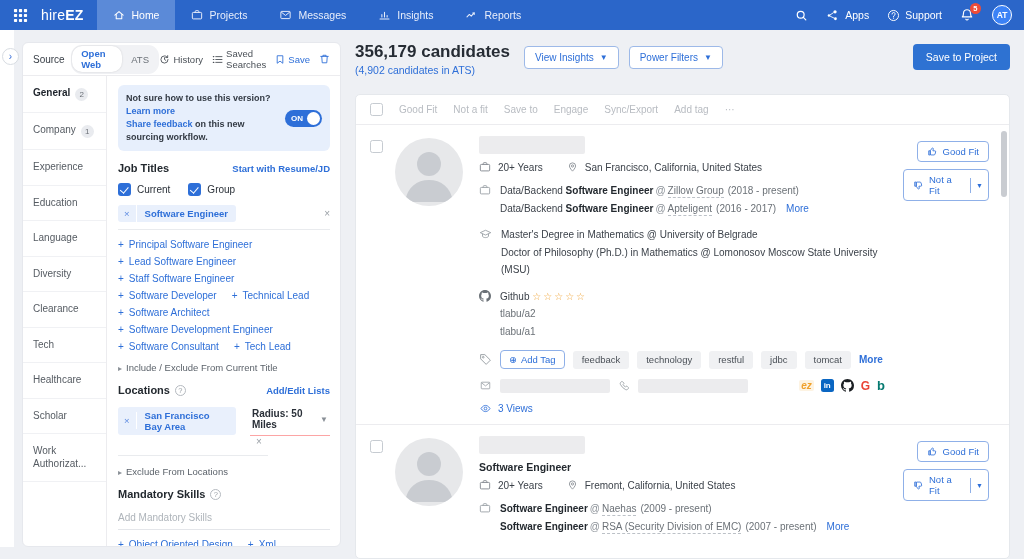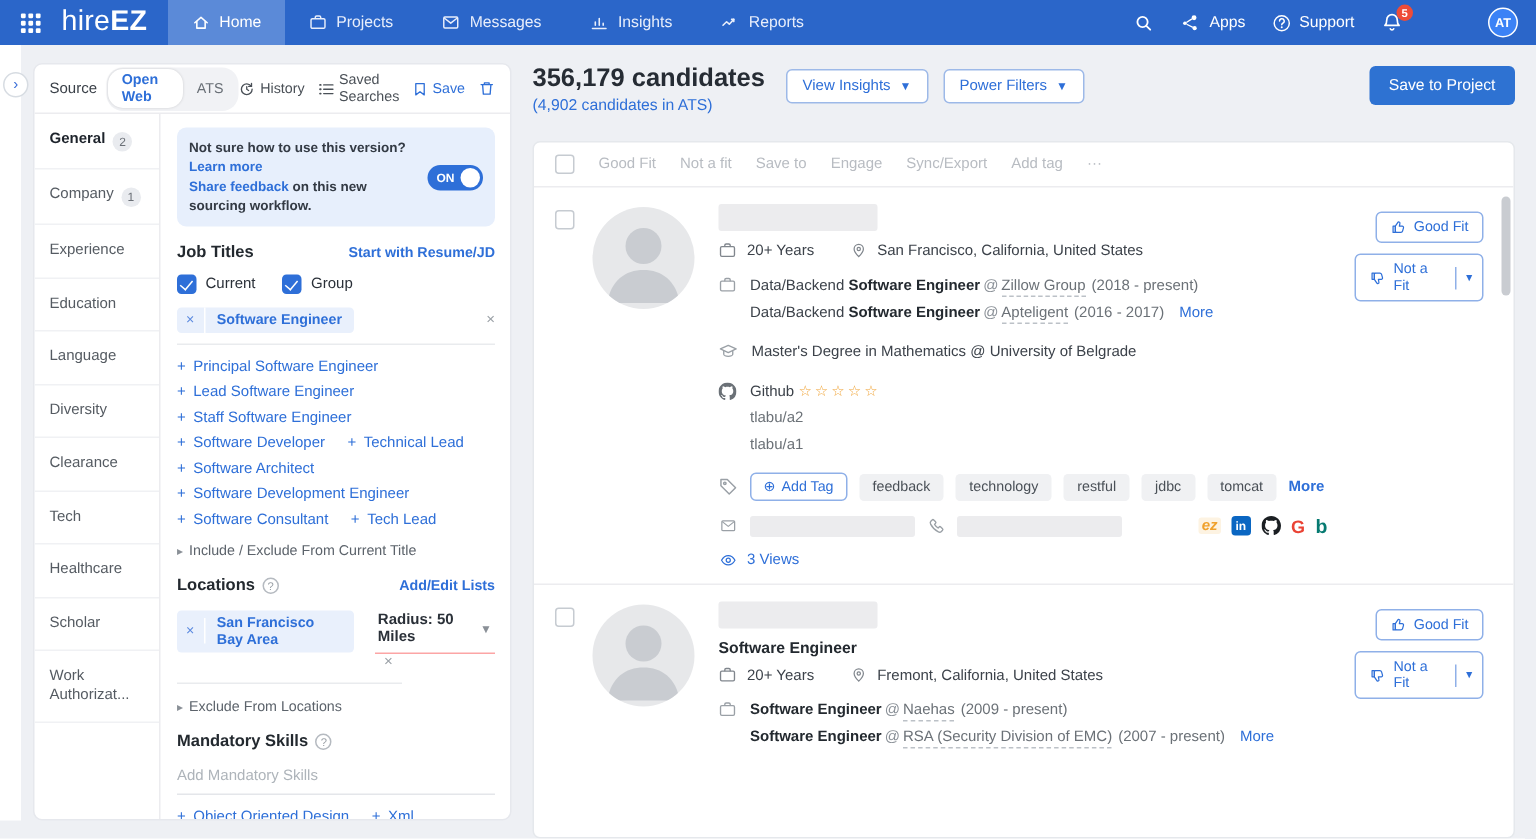--- a/index.html
+++ b/index.html
@@ -5,30 +5,30 @@
   * { margin:0; padding:0; box-sizing:border-box; }
   html,body { width:1024px; height:559px; overflow:hidden; }
   body { font-family:"Liberation Sans","DejaVu Sans",sans-serif; background:#eef0f4; color:#2e343b; }
   svg { display:block; }
   .ico { display:inline-block; vertical-align:middle; flex:none; }
 
   
   .navbar { height:30px; background:#2b66c9; display:flex; align-items:stretch; color:#fff; }
   .nav-left { display:flex; align-items:center; gap:10px; padding-left:9px; }
   .grid-btn { width:22px; height:22px; display:flex; align-items:center; justify-content:center; cursor:pointer; }
-  .logo { font-size:19px; letter-spacing:.2px; margin-right:14px; }
+  .logo { font-size:14px; letter-spacing:.2px; margin-right:14px; }
   .logo .lt { font-weight:400; } .logo .lb { font-weight:800; }
   .nav-tabs { display:flex; align-items:stretch; }
   .nav-tab { display:flex; align-items:center; gap:6px; padding:0 16px; font-size:10.5px; color:#e8eefb; cursor:pointer; }
   .nav-tab.active { background:#5b8ad8; color:#fff; }
   .nav-right { margin-left:auto; display:flex; align-items:center; gap:18px; padding-right:12px; }
   .nav-right .itm { display:flex; align-items:center; gap:5px; font-size:10.5px; cursor:pointer; }
   .bell-wrap { position:relative; }
   .badge-red { position:absolute; top:-5px; right:-7px; background:#ee4c38; color:#fff; font-size:7.5px; font-weight:700; border-radius:7px; padding:1px 3.5px; }
-  .avatar { width:20px; height:20px; border-radius:50%; border:1.5px solid #fff; display:flex; align-items:center; justify-content:center; font-size:8.5px; font-weight:700; background:#3b82f6;margin-left:39px; }
+  .avatar { width:20px; height:20px; border-radius:50%; border:1.5px solid #fff; display:flex; align-items:center; justify-content:center; font-size:8.5px; font-weight:700; background:#3b82f6; }
 
   
   .page { position:relative; height:529px; }
   .left-strip { position:absolute; left:0; top:0; width:14px; height:517px; background:#fff; }
   .collapse-btn { position:absolute; left:2px; top:18px; width:17px; height:17px; border-radius:50%; background:#fff; border:1px solid #d7dce2; color:#3a6fd8; font-size:10px; line-height:15px; text-align:center; cursor:pointer; z-index:3; }
 
   
   .filter-panel { position:absolute; left:22px; top:12px; width:319px; height:505px; background:#fff; border:1px solid #e6e8ed; border-radius:6px; overflow:hidden; display:flex; flex-direction:column; }
   .filter-header { display:flex; align-items:center; height:33px; padding:0 10px; border-bottom:1px solid #ececef; flex:none; }
   .src-label { font-size:10px; color:#3a4048; margin-right:6px; }
@@ -442,20 +442,21 @@
               <div class="iline"><span>Data/Backend</span> <b>Software Engineer</b><span class="at">@</span><span class="comp">Apteligent</span><span class="dates">(2016 - 2017)</span><span class="more-lnk">More</span></div>
             </div>
           </div>
           <div class="inforow">
             <svg class="ico" width="13" height="12" viewBox="0 0 16 16" fill="none" stroke="#9aa0a6" stroke-width="1.2" stroke-linejoin="round">
                 <path d="M1 6.2l7-3.2 7 3.2-7 3.2z"></path>
                 <path d="M4 7.8v3.1c0 .9 1.8 1.9 4 1.9s4-1 4-1.9V7.8"></path>
               </svg>
             <div>
               <div class="iline">Master's Degree in Mathematics @ University of Belgrade</div>
+              <div class="iline">Doctor of Philosophy (Ph.D.) in Mathematics @ Lomonosov Moscow State University (MSU)</div>
             </div>
           </div>
           <div class="inforow">
             <svg class="ico" width="12" height="12" viewBox="0 0 16 16" fill="#6b7177">
                 <path d="M8 0C3.58 0 0 3.58 0 8c0 3.54 2.29 6.53 5.47 7.59.4.07.55-.17.55-.38 0-.19-.01-.82-.01-1.49-2.01.37-2.53-.49-2.69-.94-.09-.23-.48-.94-.82-1.13-.28-.15-.68-.52-.01-.53.63-.01 1.08.58 1.23.82.72 1.21 1.87.87 2.33.66.07-.52.28-.87.51-1.07-1.78-.2-3.64-.89-3.64-3.95 0-.87.31-1.59.82-2.15-.08-.2-.36-1.02.08-2.12 0 0 .67-.21 2.2.82.64-.18 1.32-.27 2-.27s1.36.09 2 .27c1.53-1.04 2.2-.82 2.2-.82.44 1.1.16 1.92.08 2.12.51.56.82 1.27.82 2.15 0 3.07-1.87 3.75-3.65 3.95.29.25.54.73.54 1.48 0 1.07-.01 1.93-.01 2.2 0 .21.15.46.55.38A8.01 8.01 0 0 0 16 8c0-4.42-3.58-8-8-8z"></path>
               </svg>
             <div>
               <div class="iline"><span>Github</span> <span class="stars">☆☆☆☆☆</span></div>
               <div class="gh-sub">tlabu/a2</div>
               <div class="gh-sub">tlabu/a1</div>

